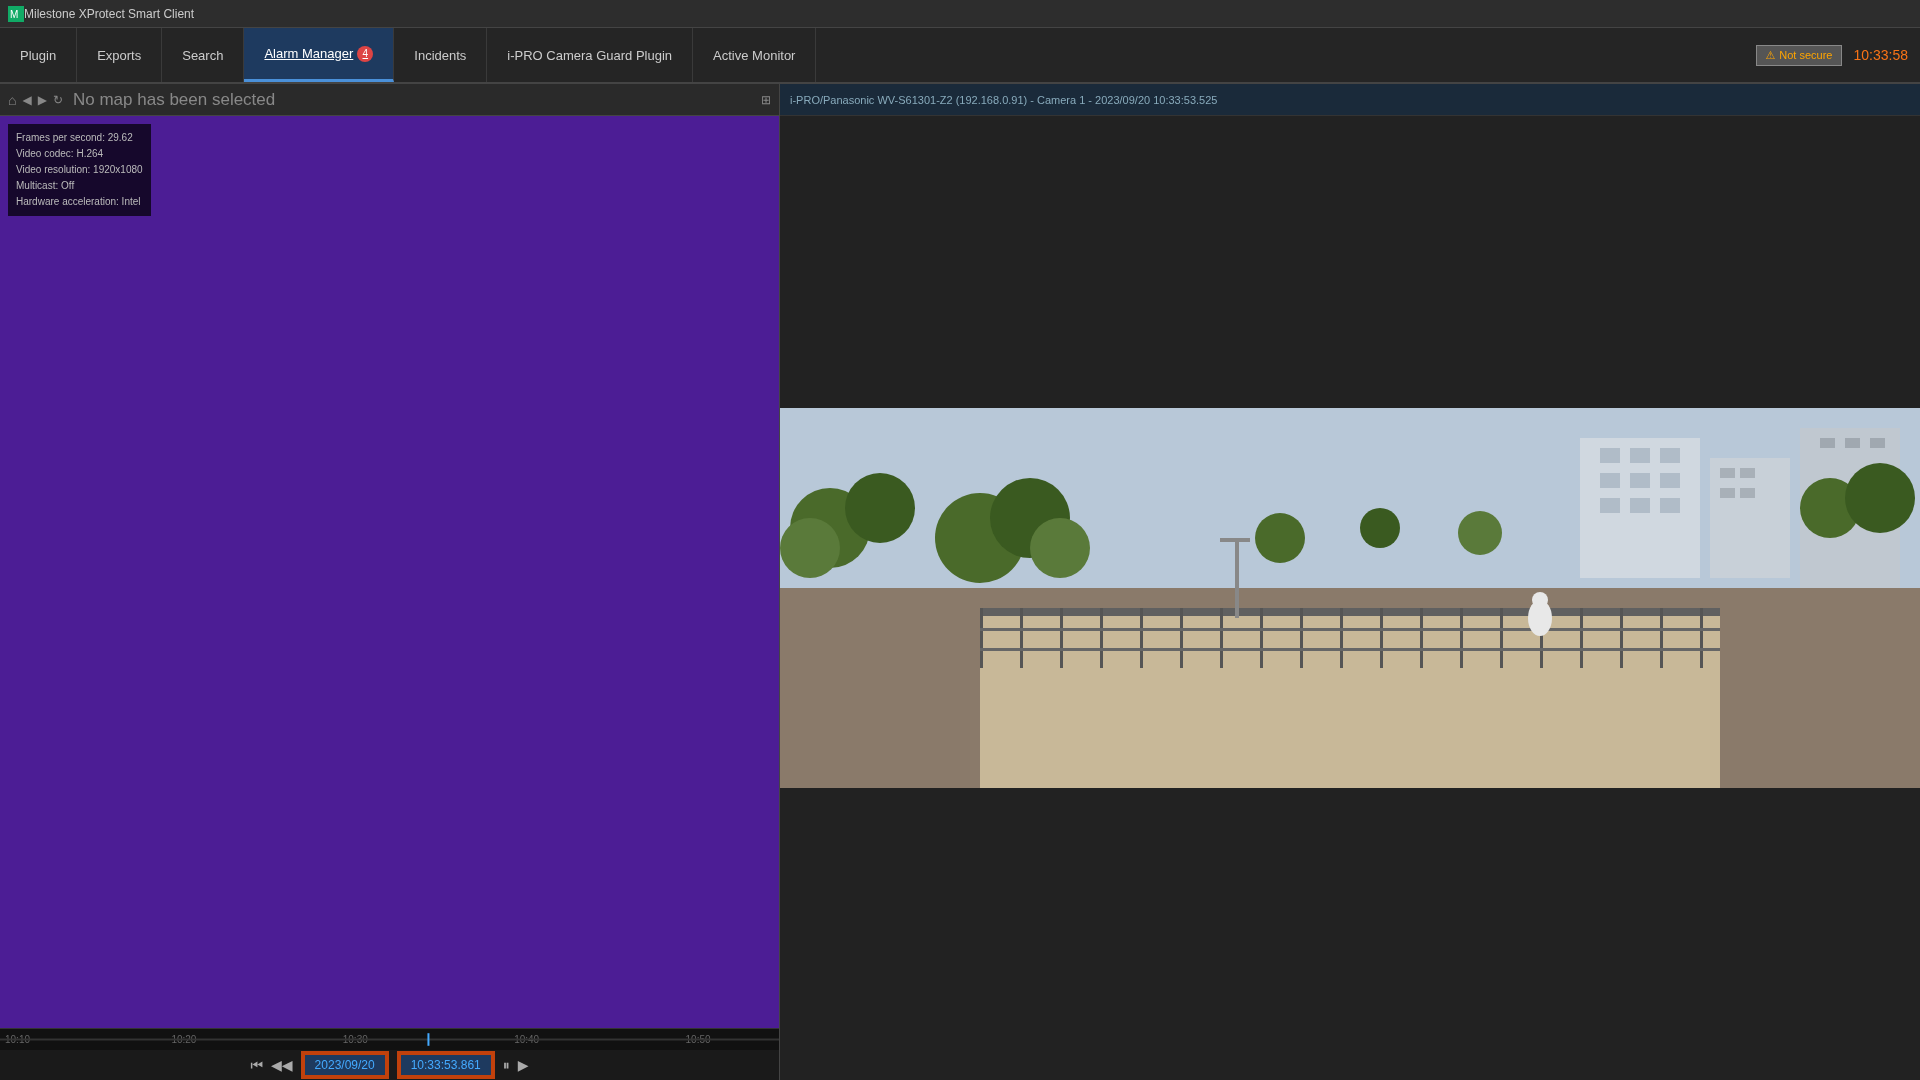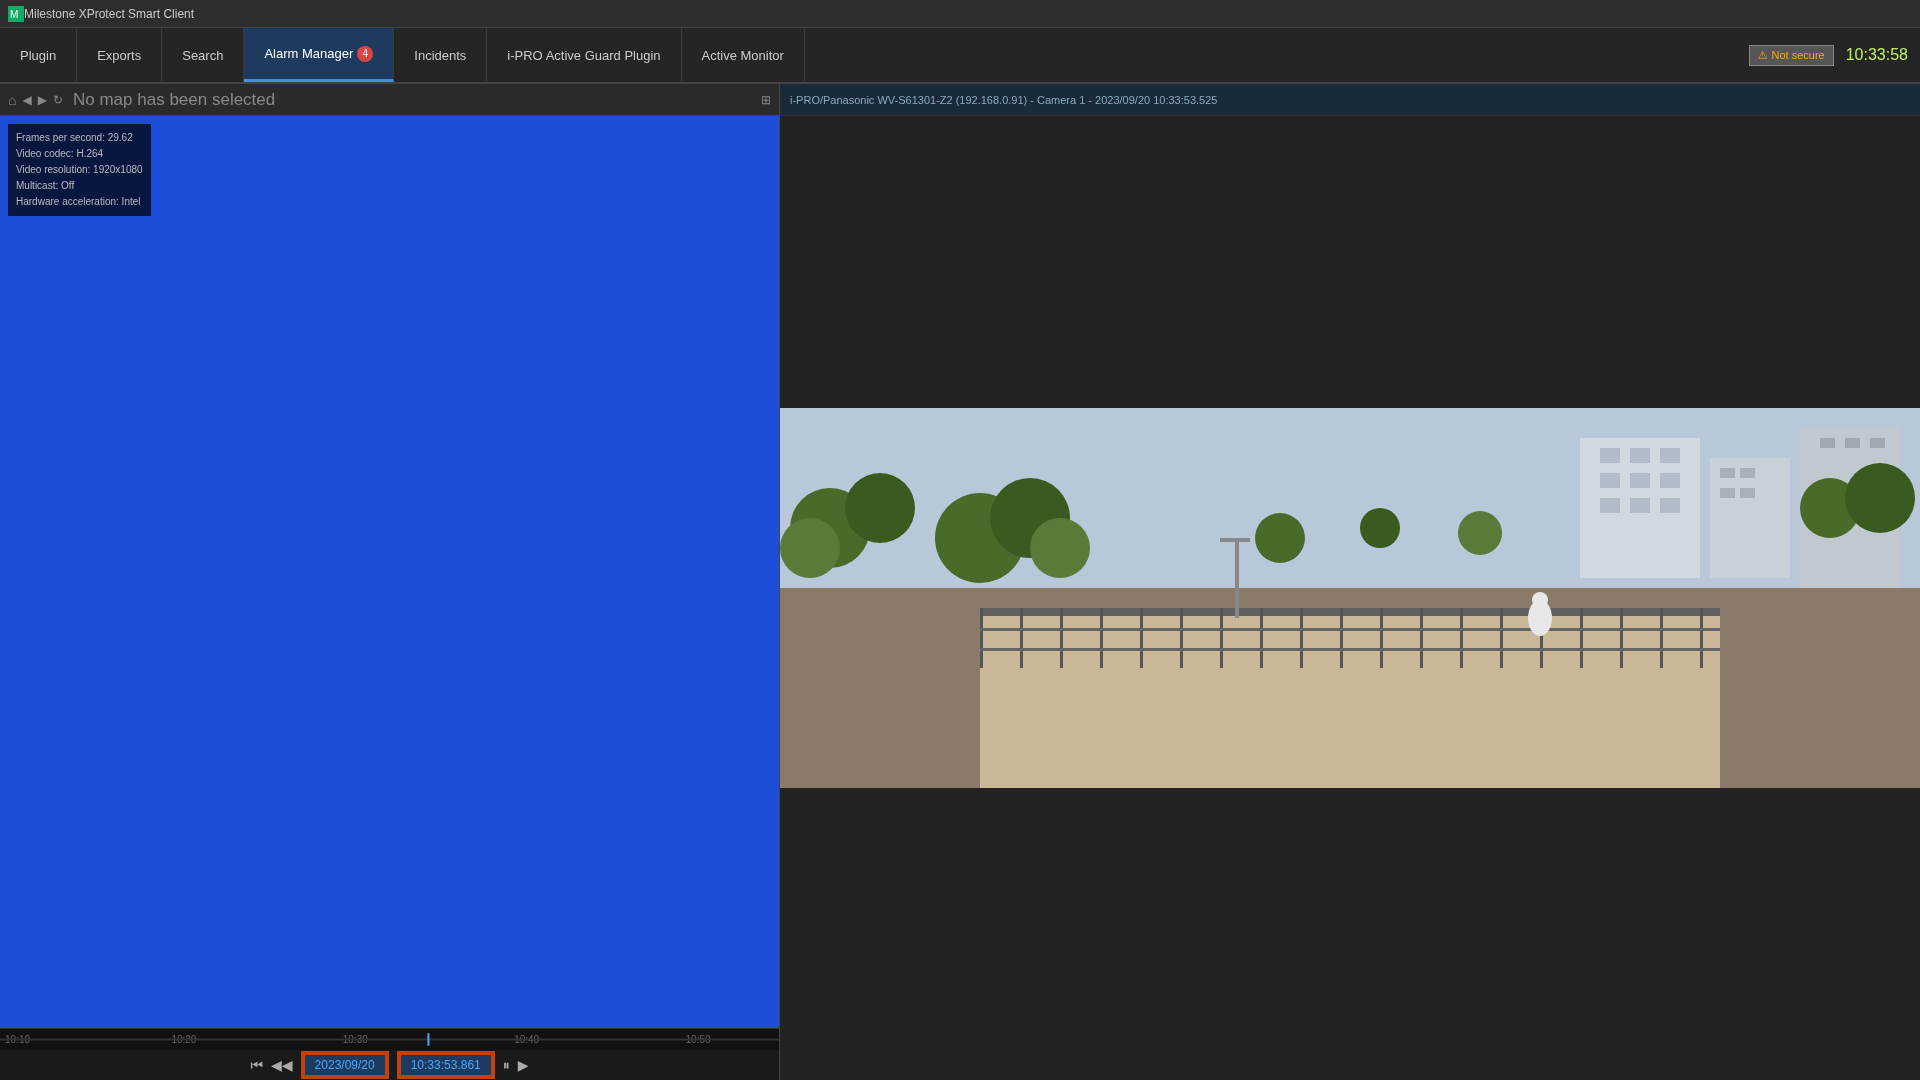--- a/index.html
+++ b/index.html
@@ -4,38 +4,38 @@
   <style>
     * { margin: 0; padding: 0; box-sizing: border-box; }
     body { width: 1920px; height: 1080px; background: #1a1a1a; font-family: 'Segoe UI', Arial, sans-serif; font-size: 12px; color: #ccc; overflow: hidden; }
 
     
     #titlebar { height: 28px; background: #2d2d2d; display: flex; align-items: center; padding: 0 8px; border-bottom: 1px solid #444; }
 
     
     #navbar { height: 56px; background: #252525; display: flex; align-items: center; padding: 0 0; border-bottom: 2px solid #444; position: relative; }
     .nav-item { height: 100%; display: flex; align-items: center; padding: 0 20px; cursor: pointer; font-size: 13px; color: #ccc; border-right: 1px solid #3a3a3a; }
-    .nav-item.active { background: #1e3a5f; color: #fff; border-bottom: 3px solid #4a90d9; }
+    .nav-item.active { background: #1e3a5f; color: #fff; border-bottom: 3px solid #4a90d9; text-decoration: underline; }
     .nav-item .badge { background: #d44; color: #fff; border-radius: 50%; width: 16px; height: 16px; font-size: 10px; display: flex; align-items: center; justify-content: center; margin-left: 4px; }
     #navbar-right { margin-left: auto; display: flex; align-items: center; padding-right: 12px; gap: 12px; }
     .not-secure { background: #555; color: #ffa500; padding: 3px 8px; font-size: 11px; display: flex; align-items: center; gap: 4px; border: 1px solid #888; }
-    .time-display { color: #bef264; font-size: 16px; }
+    .time-display { color: #f97316; font-size: 14px; }
 
     
     #main-area { display: flex; height: calc(1080px - 28px - 56px); }
 
     
     #left-panel { width: 780px; display: flex; flex-direction: column; border-right: 1px solid #444; }
     #map-header { height: 32px; background: #2a2a2a; border-bottom: 1px solid #444; display: flex; align-items: center; padding: 0 8px; gap: 6px; }
     .map-nav-btn { color: #888; cursor: pointer; font-size: 12px; }
     .map-home-btn { color: #888; cursor: pointer; font-size: 14px; }
     .map-sync-icon { color: #888; cursor: pointer; font-size: 12px; }
     .map-title { color: #888; font-size: 17px; margin-left: 4px; }
     .map-expand-btn { margin-left: auto; color: #888; cursor: pointer; }
-    #map-content { flex: 1; background: #1d4ed8; position: relative; text-decoration: underline; }
+    #map-content { flex: 1; background: #4c1d95; position: relative; text-decoration: underline; }
     #camera-stats { position: absolute; top: 8px; left: 8px; background: rgba(0,0,0,0.7); padding: 6px 8px; font-size: 10px; color: #bbb; line-height: 1.6; }
 
     
     #right-panel { flex: 1; display: flex; flex-direction: column; background: #d946ef; border-radius: 14px; }
     #camera-header { height: 32px; background: #1a2a3a; display: flex; align-items: center; padding: 0 10px; font-size: 11px; color: #8ab; border-bottom: 1px solid #333; }
     #camera-feed { flex: 1; background: #222; position: relative; overflow: hidden; }
 
     
     #timeline { height: 52px; background: #1a1a1a; border-top: 1px solid #333; display: flex; flex-direction: column; }
     #timeline-bar { flex: 1; background: #111; position: relative; display: flex; align-items: center; padding: 0 10px; }
@@ -74,21 +74,21 @@
     <span>Search</span>
   </div>
   <div class="nav-item active">
     <span>Alarm Manager</span>
     <span class="badge">4</span>
   </div>
   <div class="nav-item">
     <span>Incidents</span>
   </div>
   <div class="nav-item">
-    <span>i-PRO Active Guard Plugin</span>
+    <span>i-PRO Camera Guard Plugin</span>
   </div>
   <div class="nav-item">
     <span>Active Monitor</span>
   </div>
   <div id="navbar-right">
     <div class="not-secure">
       <span>⚠</span>
       <span>Not secure</span>
     </div>
     <div class="time-display">10:33:58</div>

